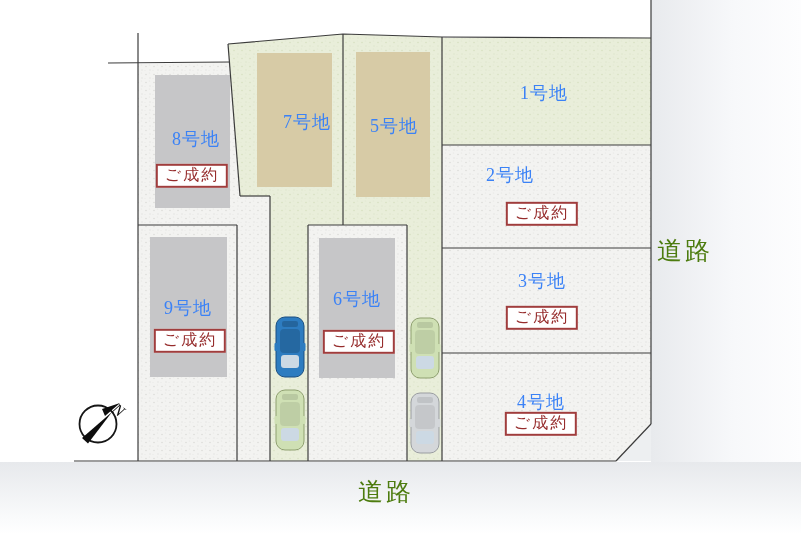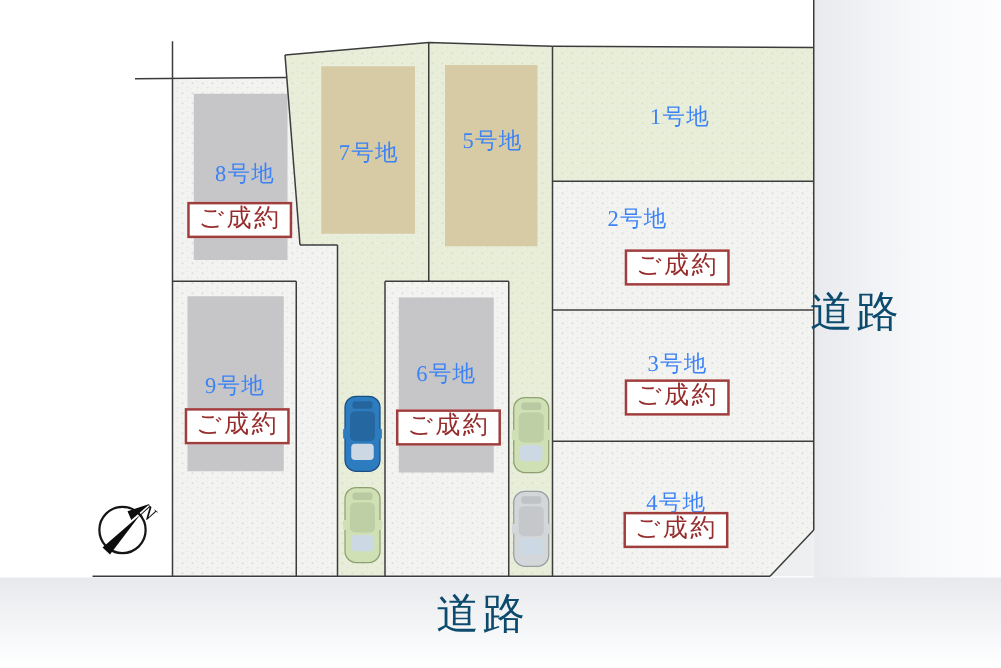--- a/index.html
+++ b/index.html
@@ -15,35 +15,35 @@
     position:absolute;
     transform:translate(-50%,-50%);
     font-size:18px;
     letter-spacing:1px;
     color:#3b82f6;
     white-space:nowrap;
   }
   .sold-badge{
     position:absolute;
     transform:translate(-50%,-50%);
-    font-size:20px;
+    font-size:16px;
     letter-spacing:2px;
     color:#962c2c;
     background:#ffffff;
     border:2px solid #a03d3d;
     padding:0px 7px 2px 7px;
     line-height:1.15;
     white-space:nowrap;
   }
   .road-label{
     position:absolute;
     transform:translate(-50%,-50%);
-    font-size:34px;
+    font-size:25px;
     letter-spacing:3px;
-    color:#0c4a6e;
+    color:#4d7c0f;
     white-space:nowrap;
     font-family:Liberation Serif, serif;
   }
 </style>
 </head>
 <body>
 
 <div id="stage">
 
   <svg id="plan-svg" width="801" height="534" viewBox="0 0 801 534">
@@ -149,25 +149,25 @@
     <g transform="translate(98,424)">
       <circle r="18.5" fill="#ffffff" stroke="#161616" stroke-width="1.8"></circle>
       <polygon points="-16,14 -10,19.5 14,-12" fill="#0d0d0d"></polygon>
       <polygon points="7,-8 22,-21 4,-15" fill="#0d0d0d"></polygon>
       <text x="13" y="-13" font-size="16" font-style="italic" font-family="Liberation Serif, DejaVu Serif, serif" fill="#0d0d0d" transform="rotate(38 13 -13)">N</text>
     </g>
   </svg>
 
   <div class="lot-label" style="left:544px;top:93px">1号地</div>
   <div class="lot-label" style="left:510px;top:175px">2号地</div>
-  <div class="lot-label" style="left:542px;top:291px">3号地</div>
+  <div class="lot-label" style="left:542px;top:281px">3号地</div>
   <div class="lot-label" style="left:541px;top:402px">4号地</div>
-  <div class="lot-label" style="left:394px;top:112px">5号地</div>
+  <div class="lot-label" style="left:394px;top:126px">5号地</div>
   <div class="lot-label" style="left:357px;top:299px">6号地</div>
-  <div class="lot-label" style="left:295px;top:122px">7号地</div>
+  <div class="lot-label" style="left:307px;top:122px">7号地</div>
   <div class="lot-label" style="left:196px;top:139px">8号地</div>
   <div class="lot-label" style="left:188px;top:308px">9号地</div>
 
   <div class="sold-badge" style="left:542px;top:214px">ご成約</div>
   <div class="sold-badge" style="left:542px;top:318px">ご成約</div>
   <div class="sold-badge" style="left:541px;top:424px">ご成約</div>
   <div class="sold-badge" style="left:359px;top:342px">ご成約</div>
   <div class="sold-badge" style="left:192px;top:176px">ご成約</div>
   <div class="sold-badge" style="left:190px;top:341px">ご成約</div>
 

